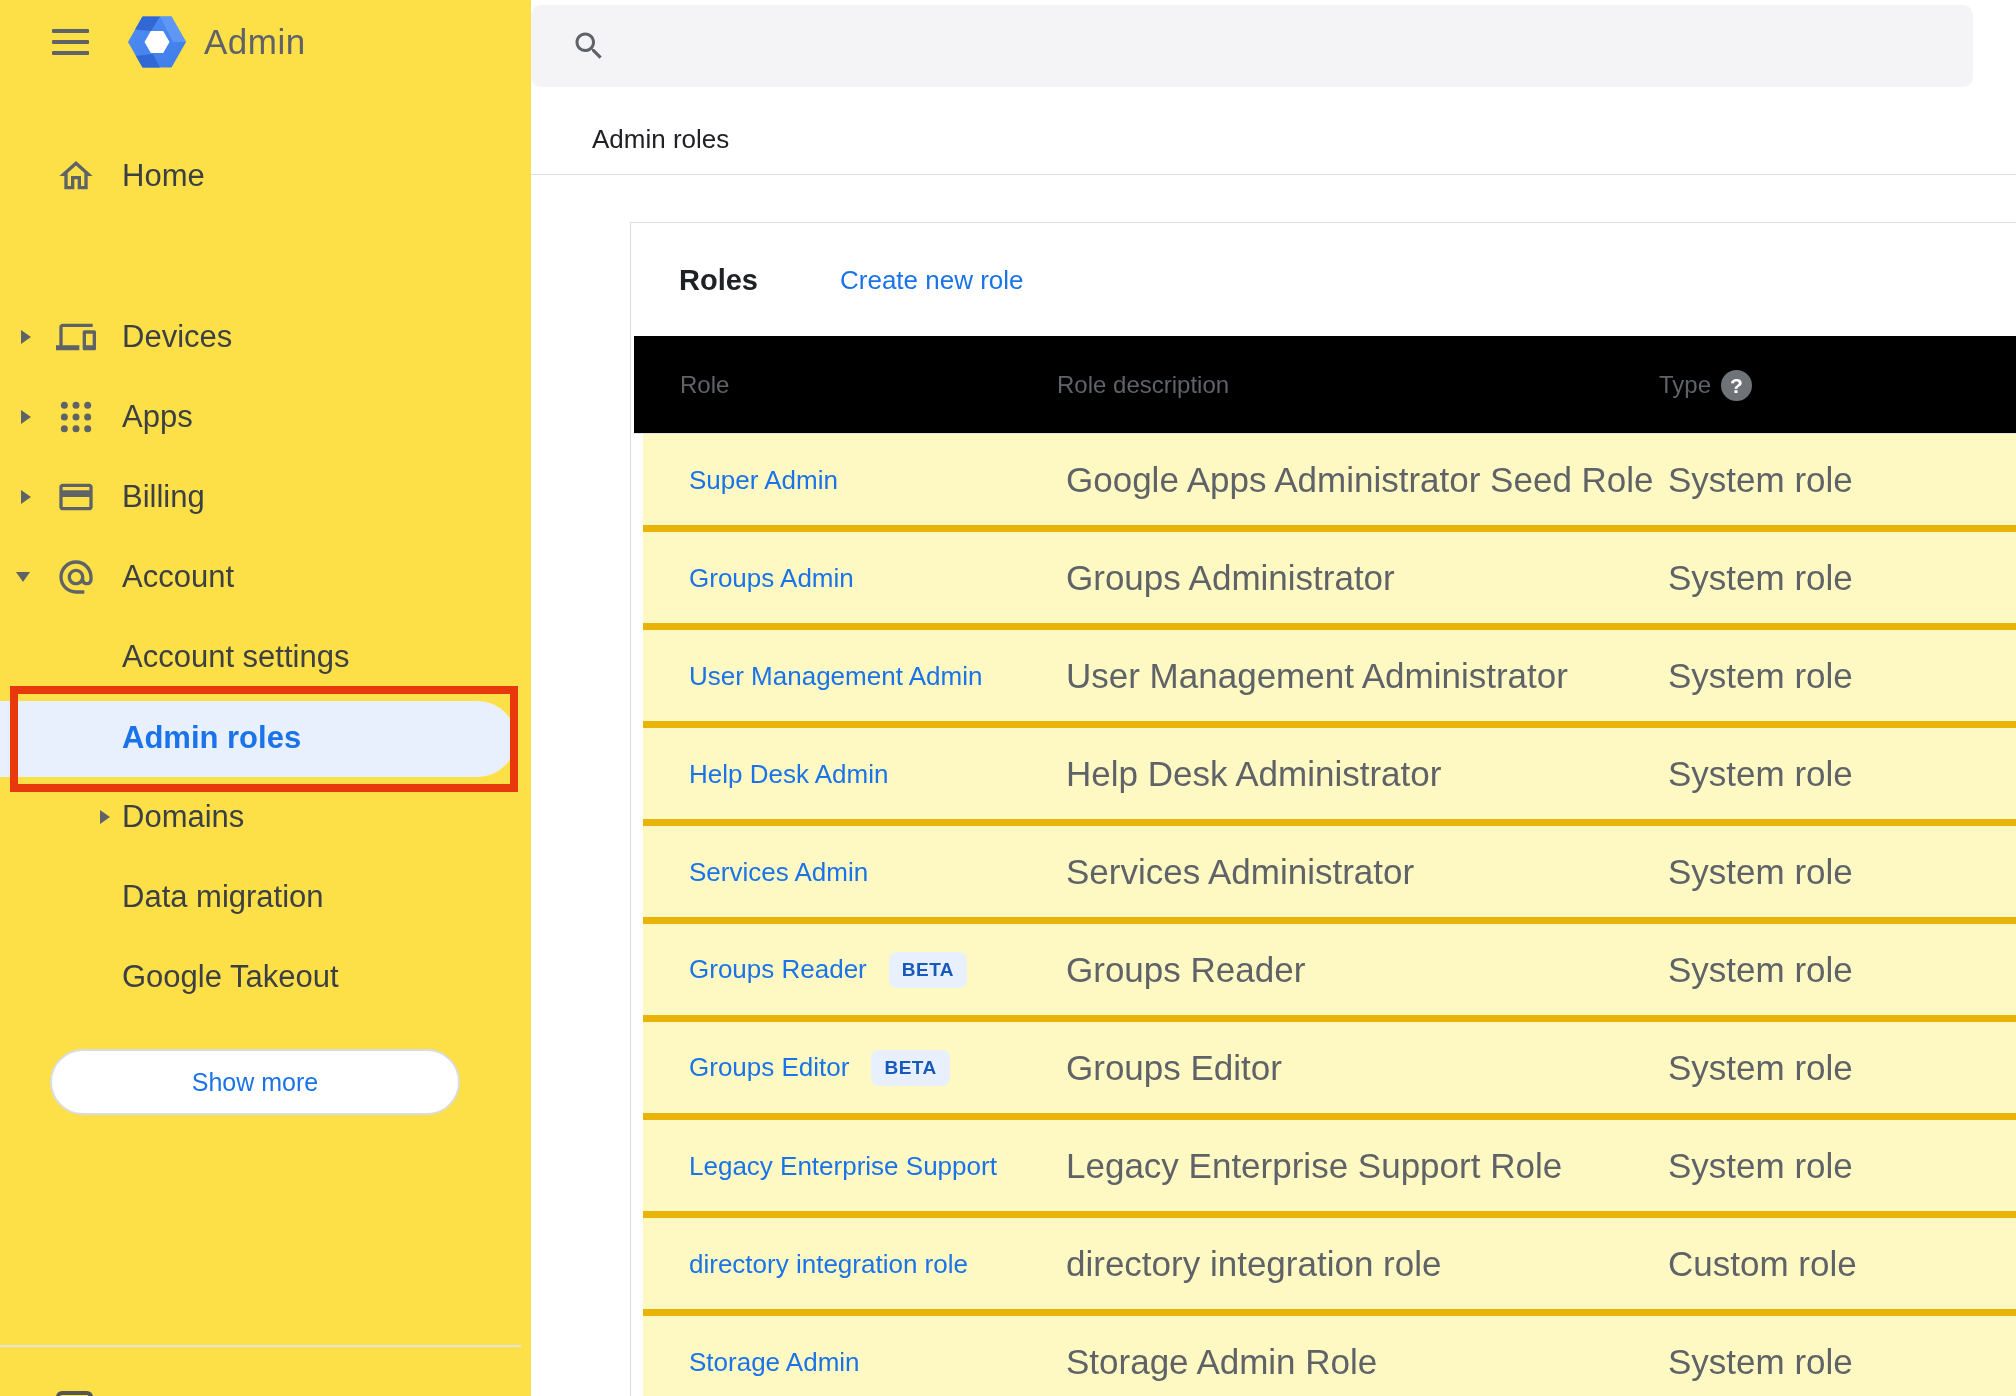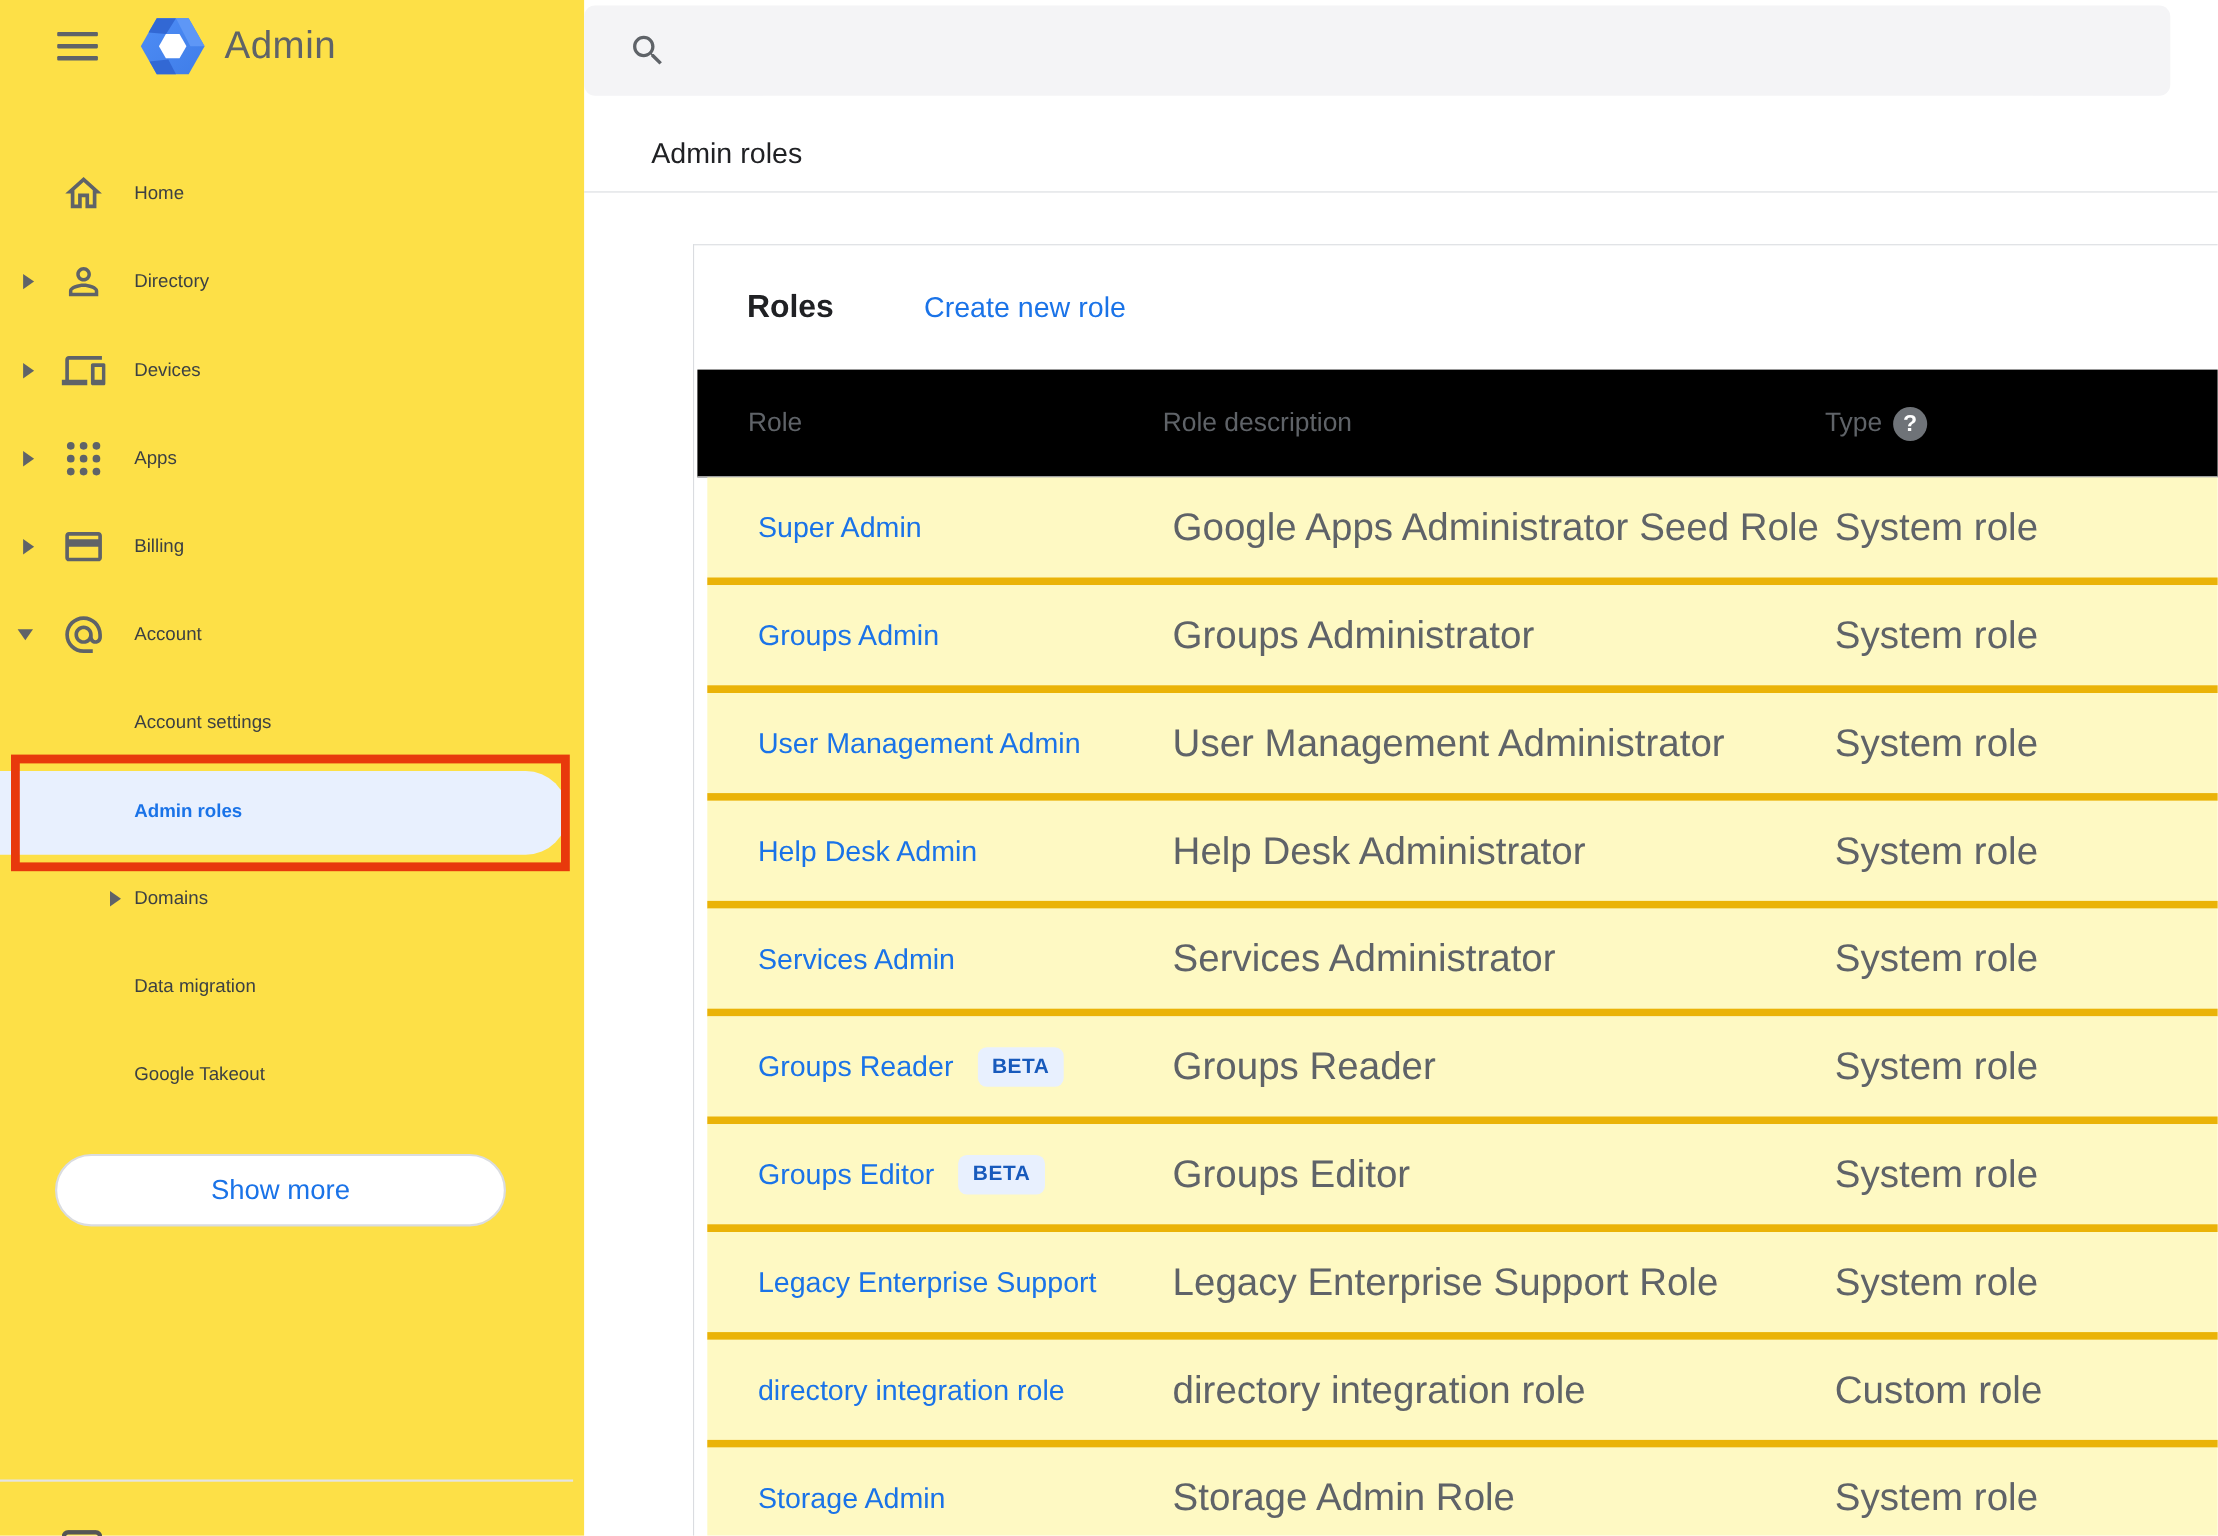--- a/index.html
+++ b/index.html
@@ -8,21 +8,21 @@
 
   
   #sidebar { position:absolute; left:0; top:0; width:531px; height:1396px; background:#fde047; }
   #hamburger { position:absolute; left:52px; top:29px; width:37px; height:27px; cursor:pointer; }
   #hamburger .bar { width:37px; height:4px; background:#5f6368; border-radius:1px; margin-bottom:7px; }
   #logo { position:absolute; left:127px; top:12px; width:60px; height:60px; }
   #logo-text { position:absolute; left:204px; top:22px; font-size:35px; color:#5f6368; letter-spacing:.5px; }
 
   .nav-item { position:absolute; left:0; width:531px; height:80px; cursor:pointer; }
   .nav-item .label { position:absolute; left:122px; top:50%; transform:translateY(-50%);
-                     font-size:17px; color:#3c4043; white-space:nowrap; }
+                     font-size:31px; color:#3c4043; white-space:nowrap; }
   .nav-icon { position:absolute; left:56px; top:50%; transform:translateY(-50%); width:40px; height:40px; }
   .arrow-right { position:absolute; top:50%; transform:translateY(-50%); width:0; height:0;
                  border-left:10px solid #5f6368; border-top:7px solid transparent; border-bottom:7px solid transparent; }
   .arrow-down  { position:absolute; top:50%; transform:translateY(-50%); width:0; height:0;
                  border-top:10px solid #5f6368; border-left:7px solid transparent; border-right:7px solid transparent; }
 
   #selected-pill { position:absolute; left:0; top:701px; width:516px; height:76px;
                    background:#e8f0fe; border-radius:0 38px 38px 0; z-index:0; }
   #item-admin-roles .label { color:#1a73e8; font-weight:bold; }
   #red-annotation { position:absolute; left:10px; top:686px; width:508px; height:106px;
@@ -97,27 +97,20 @@
   </svg>
   <span id="logo-text">Admin</span>
 
   <div class="nav-item" style="top:136px">
     <svg class="nav-icon" viewBox="0 0 24 24" fill="#5f6368">
       <path d="M12 5.69l5 4.5V18h-2v-6H9v6H7v-7.81l5-4.5M12 3L2 12h3v8h6v-6h2v6h6v-8h3L12 3z"></path>
     </svg>
     <span class="label">Home</span>
   </div>
 
-  <div class="nav-item" style="top:216px">
-    <span class="arrow-right" style="left:21px"></span>
-    <svg class="nav-icon" viewBox="0 0 24 24" fill="#5f6368">
-      <path d="M12 5.9c1.16 0 2.1.94 2.1 2.1s-.94 2.1-2.1 2.1S9.9 9.16 9.9 8s.94-2.1 2.1-2.1m0 9c2.97 0 6.1 1.46 6.1 2.1v1.1H5.9V17c0-.64 3.13-2.1 6.1-2.1M12 4C9.79 4 8 5.79 8 8s1.79 4 4 4 4-1.79 4-4-1.79-4-4-4zm0 9c-2.67 0-8 1.34-8 4v3h16v-3c0-2.66-5.33-4-8-4z"></path>
-    </svg>
-    <span class="label">Directory</span>
-  </div>
 
   <div class="nav-item" style="top:297px">
     <span class="arrow-right" style="left:21px"></span>
     <svg class="nav-icon" viewBox="0 0 24 24" fill="#5f6368">
       <path d="M4 6h18V4H4c-1.1 0-2 .9-2 2v11H0v3h14v-3H4V6zm19 2h-6c-.55 0-1 .45-1 1v10c0 .55.45 1 1 1h6c.55 0 1-.45 1-1V9c0-.55-.45-1-1-1zm-1 9h-4v-7h4v7z"></path>
     </svg>
     <span class="label">Devices</span>
   </div>
 
   <div class="nav-item" style="top:377px">

